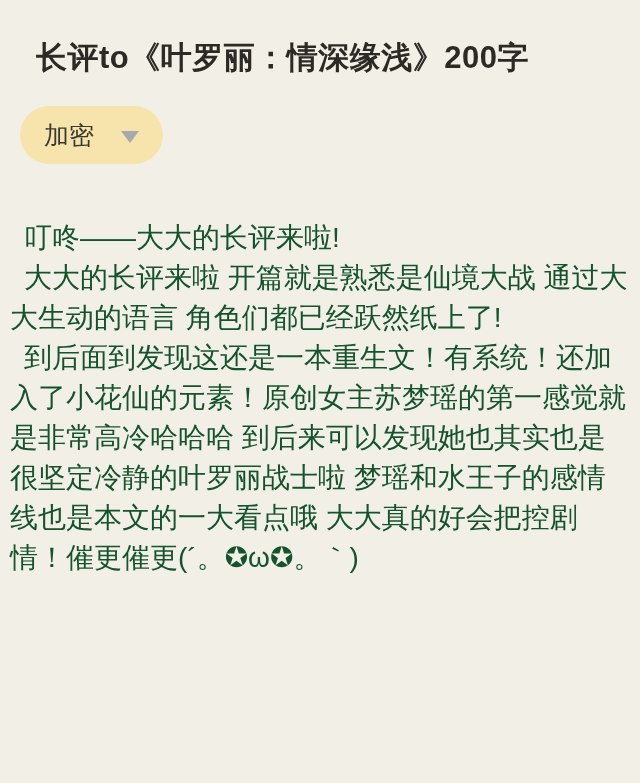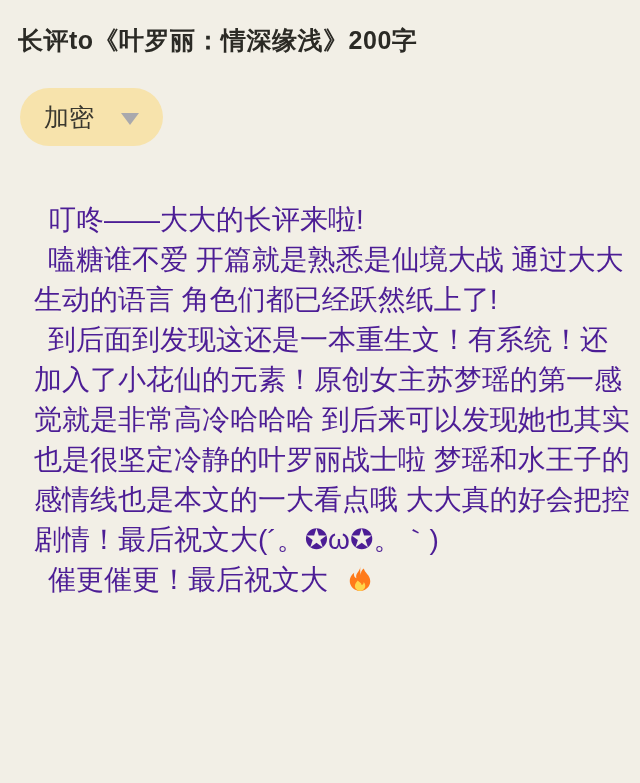--- a/index.html
+++ b/index.html
@@ -10,23 +10,23 @@
   }
   .page {
     position: relative;
     width: 640px;
     height: 783px;
     background: #f2efe6;
     overflow: hidden;
     color: #32302a;
   }
   .post-title {
-    margin: 0;
+    margin: 18px;
     padding: 20px 18px 0 18px;
-    font-size: 25px;
+    font-size: 31px;
     line-height: 40px;
     font-weight: bold;
     color: #2b2a25;
     letter-spacing: 0.5px;
   }
   .badge-row {
     padding-left: 20px;
     margin-top: 28px;
   }
   .badge {
@@ -51,22 +51,21 @@
     border-left: 9px solid transparent;
     border-right: 9px solid transparent;
     border-top: 12px solid #a9a9ad;
     margin-top: 3px;
   }
   .post-body {
     margin-top: 54px;
     padding: 0 8px 0 10px;
     font-size: 28px;
     line-height: 40px;
-    color: #4c1d95;
-    margin-left: 24px;
+    color: #14532d;
   }
   .para {
     margin: 0;
     word-break: break-all;
   }
   .para.indent {
     text-indent: 14px;
   }
   .fire {
     display: inline-block;
@@ -85,21 +84,17 @@
 
   <div class="badge-row">
     <button class="badge">
       <span class="badge-label">加密</span>
       <span class="caret"></span>
     </button>
   </div>
 
   <div class="post-body">
     <p class="para indent"><span>叮咚——大大的长评来啦!</span></p>
-    <p class="para indent"><span>嗑糖谁不爱 开篇就是熟悉是仙境大战 通过大大生动的语言 角色们都已经跃然纸上了!</span></p>
-    <p class="para indent"><span>到后面到发现这还是一本重生文！有系统！还加入了小花仙的元素！原创女主苏梦瑶的第一感觉就是非常高冷哈哈哈 到后来可以发现她也其实也是很坚定冷静的叶罗丽战士啦 梦瑶和水王子的感情线也是本文的一大看点哦 大大真的好会把控剧情！最后祝文大(´。✪ω✪。｀)</span></p>
-    <p class="para indent"><span>催更催更！最后祝文大</span><span class="fire"><svg viewBox="0 0 24 24" width="30" height="30" aria-hidden="true">
-            <path fill="#ff7a1a" d="M12 1.6c1.1 4.2-3.1 5.8-3.1 9.2 0 .5.1 1 .3 1.4-1.7-.8-2.4-2.5-1.9-4.5C4.6 9.8 3.8 12.4 3.8 14.3c0 4.4 3.7 7.9 8.2 7.9s8.2-3.4 8.2-7.7c0-5.1-4.6-6.7-5.1-10.2-1.9 1.2-2.7 3.4-2.3 5.3-1.2-2.5-.2-5.4-.8-8z"></path>
-            <path fill="#ffd54a" d="M12 22.2c-2.3 0-4.1-1.7-4.1-3.8 0-1.9 1.3-2.8 2.3-4.4.8 1.1 3.1 1.8 3.1 3.6 0 0 1.8-.3 1.6-2.4 1.4 1.3 1.3 3.1 1.3 3.2-.1 2.2-1.9 3.8-4.2 3.8z"></path>
-          </svg></span></p>
+    <p class="para indent"><span>大大的长评来啦 开篇就是熟悉是仙境大战 通过大大生动的语言 角色们都已经跃然纸上了!</span></p>
+    <p class="para indent"><span>到后面到发现这还是一本重生文！有系统！还加入了小花仙的元素！原创女主苏梦瑶的第一感觉就是非常高冷哈哈哈 到后来可以发现她也其实也是很坚定冷静的叶罗丽战士啦 梦瑶和水王子的感情线也是本文的一大看点哦 大大真的好会把控剧情！催更催更(´。✪ω✪。｀)</span></p>
   </div>
 
 </div>
 
 </body></html>

